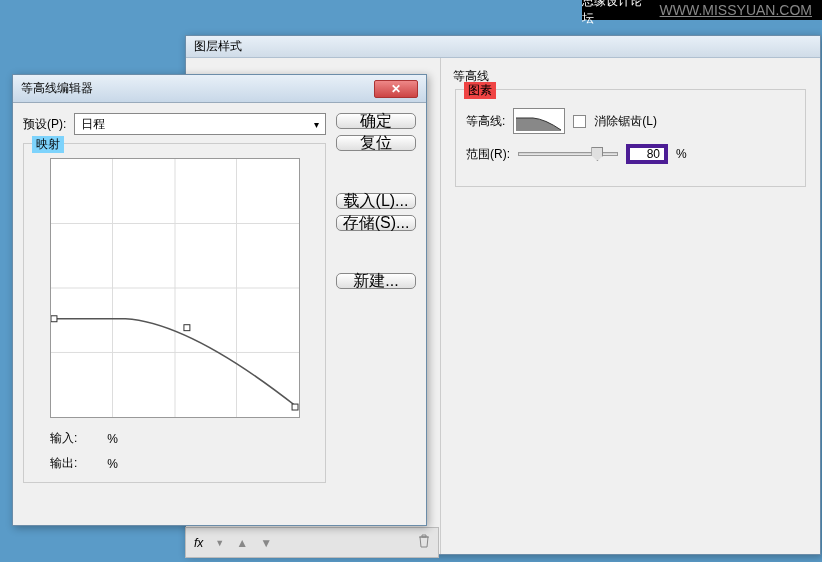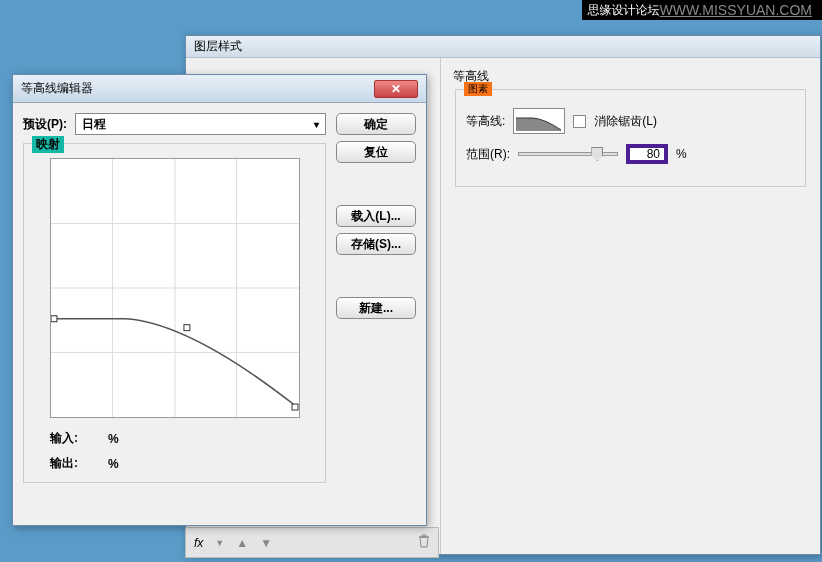--- a/index.html
+++ b/index.html
@@ -1,56 +1,56 @@
 <!DOCTYPE html>
 <html><head>
 <meta charset="utf-8">
 <style>
 * { box-sizing: border-box; margin: 0; padding: 0; font-family: "Microsoft YaHei", "SimSun", sans-serif; font-size: 12px; }
 body { background: #5a9bc8; width: 822px; height: 562px; position: relative; overflow: hidden; }
 
-.watermark-bar { position: absolute; top: 0; right: 0; width: 240px; height: 20px; background: #000; color: #fff; display: flex; align-items: center; justify-content: flex-end; padding-right: 10px; font-size: 11px; }
+.watermark-bar { position: absolute; top: 0; right: 0; width: 240px; height: 20px; background: #000; color: #fff; display: flex; align-items: center; justify-content: flex-end; padding-right: 10px; gap: 8px; font-size: 11px; }
 .watermark-url { color: #888; font-size: 14px; text-decoration: underline; }
 
 .panel { position: absolute; background: #f0f0f0; border: 1px solid #6b8ca8; box-shadow: 2px 2px 8px rgba(0,0,0,0.3); }
 
 .layer-style-panel { left: 185px; top: 35px; width: 636px; height: 520px; }
 .title-bar { height: 22px; background: linear-gradient(#e8f0f8, #d0dce8); display: flex; align-items: center; padding: 0 8px; border-bottom: 1px solid #b0c0d0; font-size: 12px; }
 .panel-body { display: flex; height: calc(100% - 22px); }
 .left-col { width: 255px; border-right: 1px solid #ccc; }
 .right-col { flex: 1; padding: 8px 12px; }
 
 .group-box { border: 1px solid #ccc; margin: 4px 2px; padding: 8px 10px 12px; position: relative; }
-.group-title { position: absolute; top: -8px; left: 8px; background: #f97316; padding: 0 4px; font-size: 10px; text-align: right; }
+.group-title { position: absolute; top: -8px; left: 8px; background: #ef4444; padding: 0 4px; font-size: 12px; text-align: right; }
 
 .row { display: flex; align-items: center; margin: 10px 0; gap: 8px; }
 .label { font-size: 12px; }
 .contour-preview { width: 52px; height: 26px; border: 1px solid #888; background: #fff; cursor: pointer; display: inline-flex; align-items: flex-end; padding: 1px; }
 .contour-preview svg { display: block; }
 .checkbox { width: 13px; height: 13px; border: 1px solid #888; background: #fff; display: inline-block; }
 
 .slider-track { width: 100px; height: 4px; background: linear-gradient(#ccc, #eee); border: 1px solid #999; position: relative; }
 .slider-thumb { position: absolute; width: 12px; height: 14px; background: #e0e0e0; border: 1px solid #888; top: -6px; transform: translateX(-50%); clip-path: polygon(0 0, 100% 0, 100% 60%, 50% 100%, 0 60%); }
 .num-input { width: 42px; height: 20px; border: 4px solid #4c1d95; background: #fff; text-align: right; padding: 0 4px; }
 
 .contour-editor-panel { left: 12px; top: 74px; width: 415px; height: 452px; z-index: 2; }
 .editor-title-bar { height: 28px; background: linear-gradient(#e8f0f8, #c8d8e8); display: flex; align-items: center; justify-content: space-between; padding: 0 8px; border-bottom: 1px solid #9ab; font-size: 13px; }
 .close-btn { width: 44px; height: 18px; background: linear-gradient(#e88, #c44); border: 1px solid #a33; border-radius: 2px; display: flex; align-items: center; justify-content: center; color: #fff; cursor: pointer; font-size: 10px; font-weight: bold; }
 
-.editor-body { display: flex; padding: 10px; gap: 10px; font-weight: bold; }
+.editor-body { display: flex; padding: 10px; gap: 10px; }
 .editor-left { flex: 1; }
 .editor-right { width: 80px; display: flex; flex-direction: column; gap: 6px; }
-.btn { height: 22px; border: 1px solid #888; background: linear-gradient(#fff, #e0e0e0); border-radius: 5px; cursor: pointer; font-size: 12px; display: flex; align-items: center; justify-content: center; }
+.btn { height: 16px; border: 1px solid #888; background: linear-gradient(#fff, #e0e0e0); border-radius: 5px; cursor: pointer; font-size: 16px; display: flex; align-items: center; justify-content: center; }
 
 .preset-row { display: flex; align-items: center; gap: 8px; margin-bottom: 8px; }
 .dropdown { flex: 1; height: 22px; border: 1px solid #888; background: #fff; display: flex; align-items: center; justify-content: space-between; padding: 0 6px; cursor: pointer; text-align: center; }
 .dropdown-arrow { font-size: 10px; }
 
 .mapping-box { border: 1px solid #ccc; padding: 6px; position: relative; }
-.mapping-title { position: absolute; top: -8px; left: 8px; background: #14b8a6; padding: 0 4px; }
+.mapping-title { position: absolute; top: -8px; left: 8px; background: #7dd3fc; padding: 0 4px; }
 .curve-canvas { width: 250px; height: 260px; border: 1px solid #999; background: #fff; margin: 8px auto; display: block; }
 .io-row { display: flex; align-items: center; gap: 30px; padding: 4px 20px; }
 
 .bottom-bar { position: absolute; left: 185px; bottom: 4px; width: 254px; height: 31px; background: #e4e4e4; border: 1px solid #bbb; display: flex; align-items: center; padding: 0 8px; gap: 12px; }
 .fx-label { font-style: italic; }
 .arrow-icon, .trash-icon { color: #888; cursor: pointer; }
 .trash-icon { margin-left: auto; }
 </style>
 </head>
 <body>

